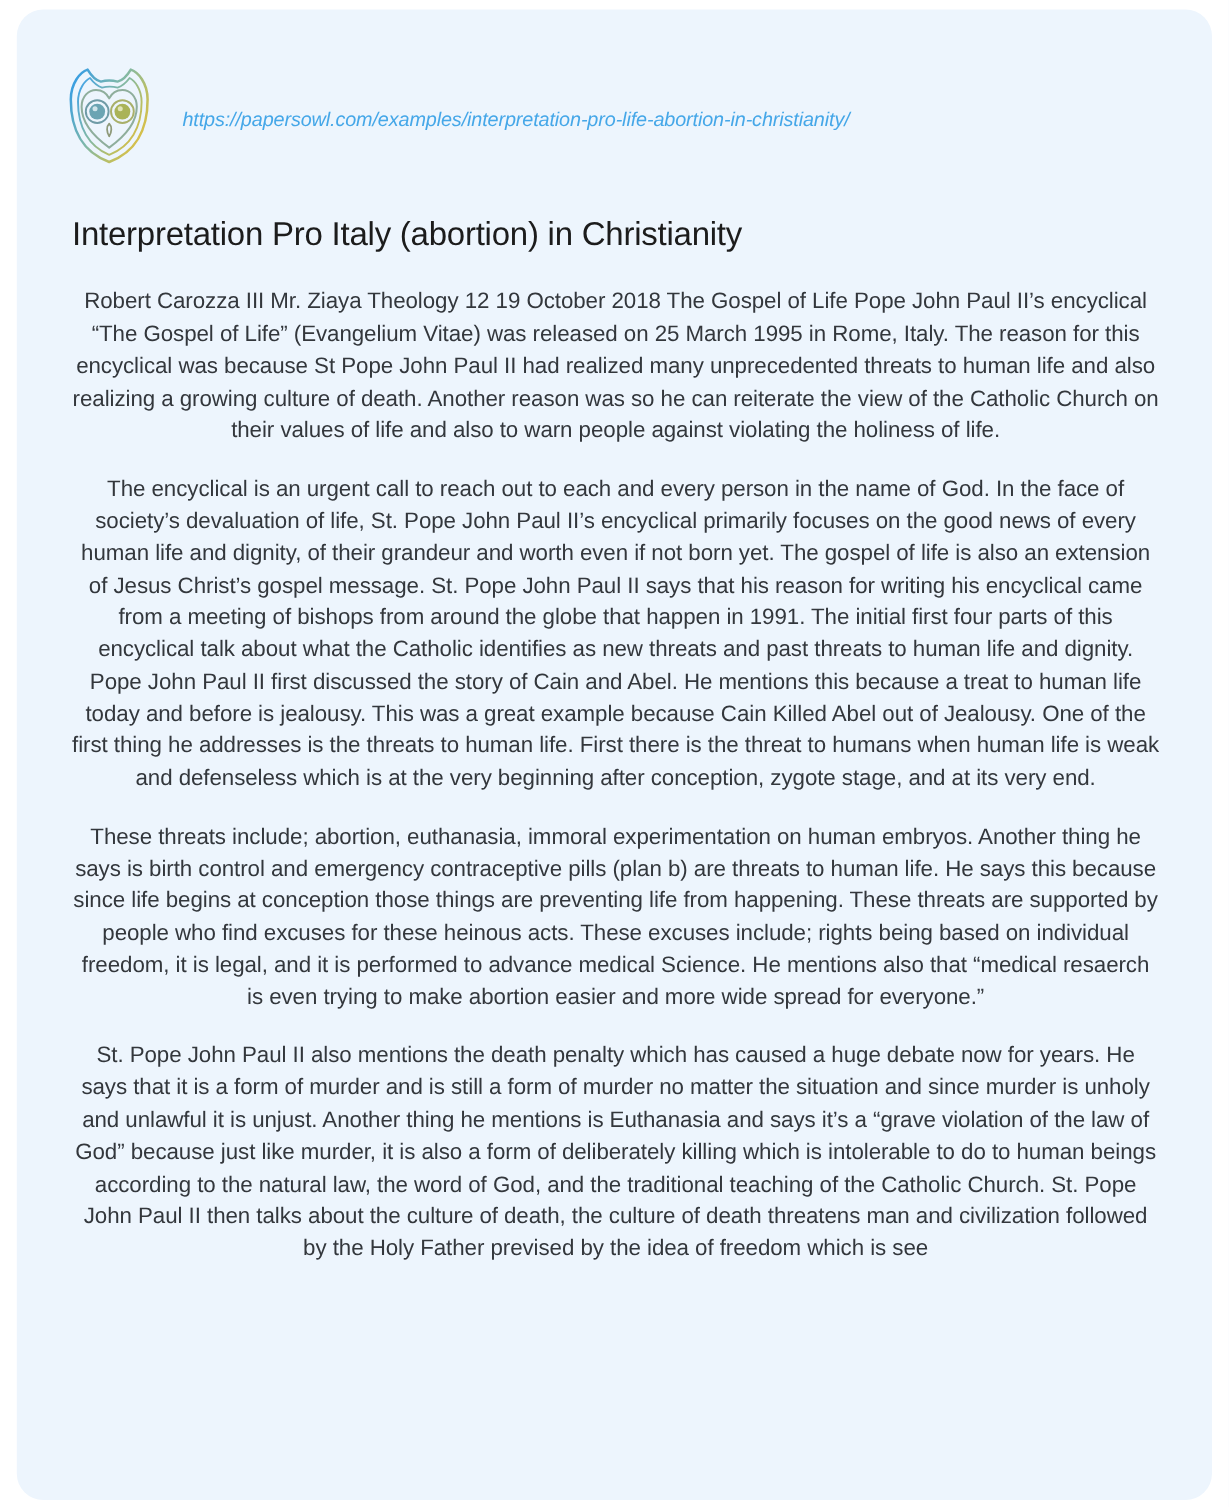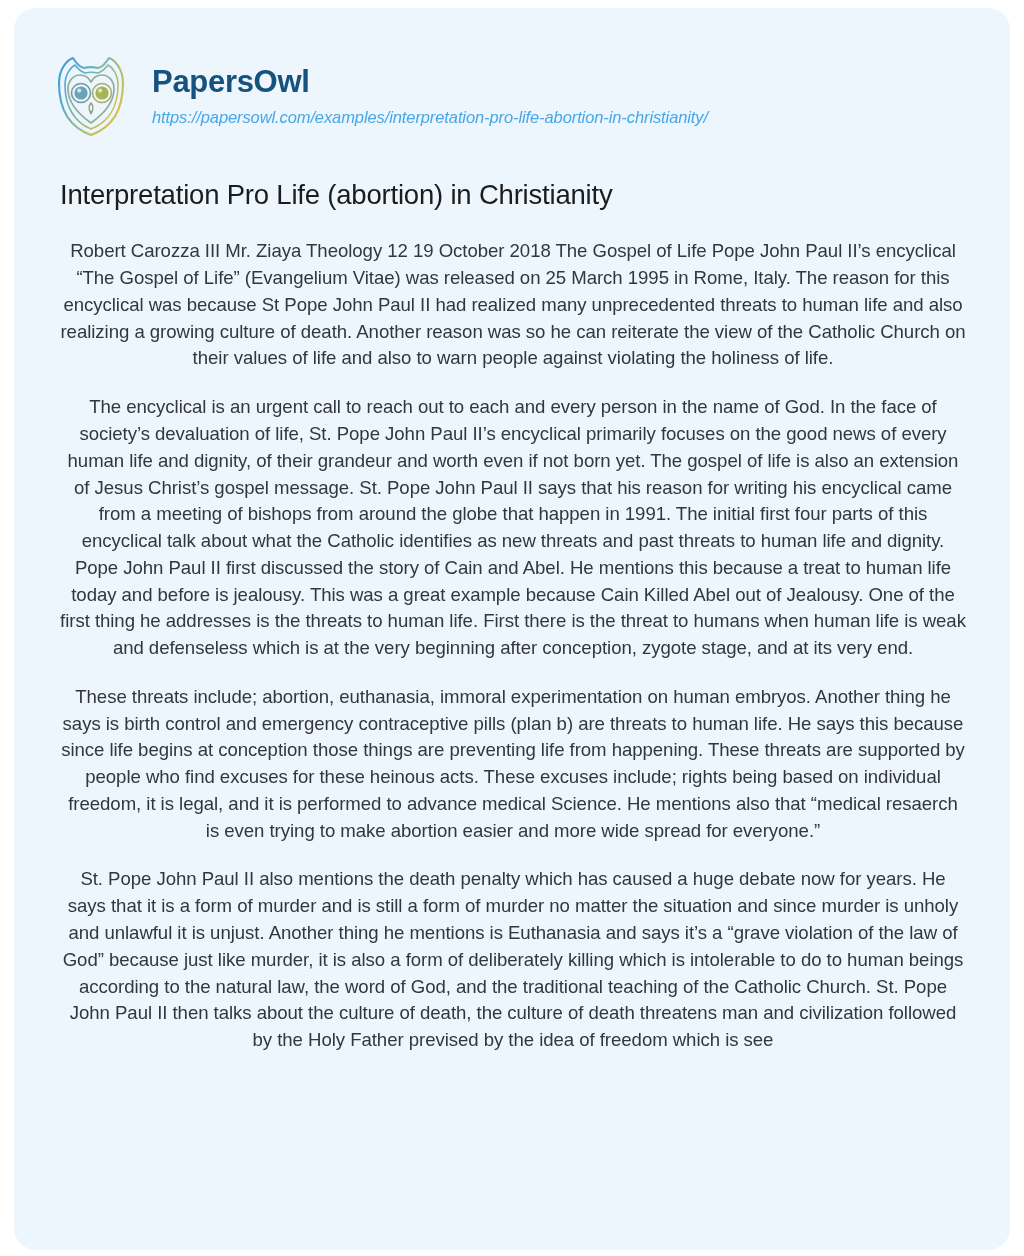--- a/index.html
+++ b/index.html
@@ -131,29 +131,28 @@
 
         <circle cx="51" cy="40" r="9.5" fill="none" stroke="#a9b06a" stroke-width="1.6"></circle>
         <circle cx="51" cy="40" r="6.6" fill="#aab358"></circle>
         <circle cx="49.2" cy="37.6" r="2.1" fill="#e0e4b8"></circle>
 
         <path d="M40 50 C37.5 52.5 37.8 57 40 60.5 C42.2 57 42.5 52.5 40 50 Z" fill="none" stroke="#8f9a7a" stroke-width="1.5" stroke-linejoin="round"></path>
       </svg>
     </div>
 
     <div class="brand-block">
-      <div class="brand-name">PapersOwl</div>
       <a class="brand-url" href="#">https://papersowl.com/examples/interpretation-pro-life-abortion-in-christianity/</a>
     </div>
 
   </header>
 
   <main class="article">
 
-    <h1 class="article-title">Interpretation Pro Life (abortion) in Christianity</h1>
+    <h1 class="article-title">Interpretation Pro Italy (abortion) in Christianity</h1>
 
     <div class="article-body">
       <p>Robert Carozza III Mr. Ziaya Theology 12 19 October 2018 The Gospel of Life Pope John Paul II’s encyclical “The Gospel of Life” (Evangelium Vitae) was released on 25 March 1995 in Rome, Italy. The reason for this encyclical was because St Pope John Paul II had realized many unprecedented threats to human life and also realizing a growing culture of death. Another reason was so he can reiterate the view of the Catholic Church on their values of life and also to warn people against violating the holiness of life.</p>
       <p>The encyclical is an urgent call to reach out to each and every person in the name of God. In the face of society’s devaluation of life, St. Pope John Paul II’s encyclical primarily focuses on the good news of every human life and dignity, of their grandeur and worth even if not born yet. The gospel of life is also an extension of Jesus Christ’s gospel message. St. Pope John Paul II says that his reason for writing his encyclical came from a meeting of bishops from around the globe that happen in 1991. The initial first four parts of this encyclical talk about what the Catholic identifies as new threats and past threats to human life and dignity. Pope John Paul II first discussed the story of Cain and Abel. He mentions this because a treat to human life today and before is jealousy. This was a great example because Cain Killed Abel out of Jealousy. One of the first thing he addresses is the threats to human life. First there is the threat to humans when human life is weak and defenseless which is at the very beginning after conception, zygote stage, and at its very end.</p>
       <p>These threats include; abortion, euthanasia, immoral experimentation on human embryos. Another thing he says is birth control and emergency contraceptive pills (plan b) are threats to human life. He says this because since life begins at conception those things are preventing life from happening. These threats are supported by people who find excuses for these heinous acts. These excuses include; rights being based on individual freedom, it is legal, and it is performed to advance medical Science. He mentions also that “medical resaerch is even trying to make abortion easier and more wide spread for everyone.”</p>
       <p>St. Pope John Paul II also mentions the death penalty which has caused a huge debate now for years. He says that it is a form of murder and is still a form of murder no matter the situation and since murder is unholy and unlawful it is unjust. Another thing he mentions is Euthanasia and says it’s a “grave violation of the law of God” because just like murder, it is also a form of deliberately killing which is intolerable to do to human beings according to the natural law, the word of God, and the traditional teaching of the Catholic Church. St. Pope John Paul II then talks about the culture of death, the culture of death threatens man and civilization followed by the Holy Father prevised by the idea of freedom which is see</p>
     </div>
 
   </main>
 

